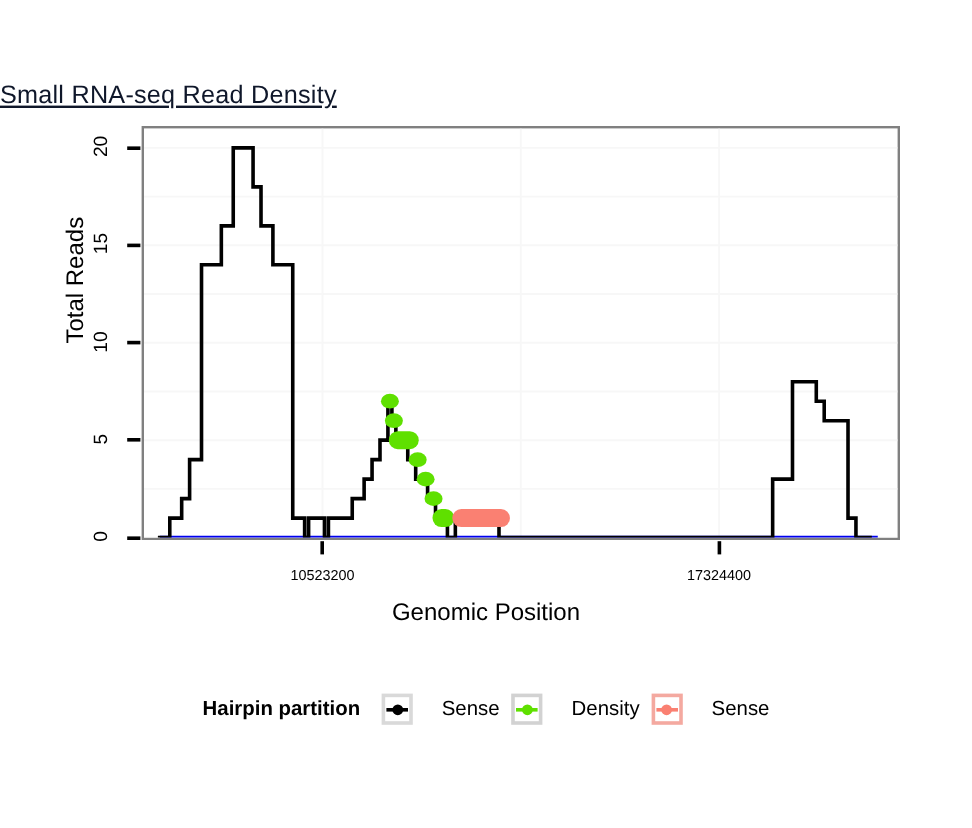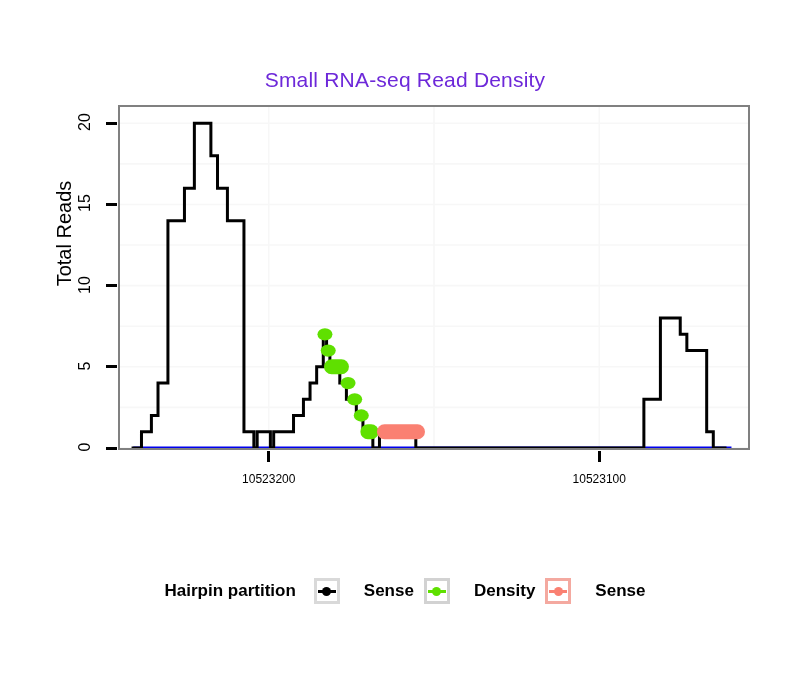--- a/index.html
+++ b/index.html
@@ -23,24 +23,25 @@
     width: 810px;
     height: 690px;
   }
 
   
   #chart-title {
     position: absolute;
     left: 0;
     top: 68px;
     width: 810px;
-    text-align: center;
+    text-align: left;
     font-size: 21px;
     letter-spacing: 0.2px;
-    color: #6d28d9;
+    color: #0f172a;
+    text-decoration: underline;
   }
 
   
   #plot-panel {
     position: absolute;
     left: 118px;
     top: 105px;
     width: 632px;
     height: 345px;
     background: #ffffff;
@@ -117,21 +118,20 @@
   #legend-title {
     font-size: 17px;
     font-weight: bold;
     margin-right: 8px;
     white-space: nowrap;
   }
   .legend-entry {
     display: flex;
     align-items: center;
     gap: 24px;
-    font-weight: bold;
   }
   .legend-key {
     width: 26px;
     height: 26px;
     border: 3px solid #d9d9d9;
     background: #ffffff;
     box-sizing: border-box;
     display: flex;
     align-items: center;
     justify-content: center;
@@ -202,23 +202,24 @@
         <ellipse cx="241.28421052631577" cy="308.5238095238095" rx="7.5" ry="6.1499999999999995" fill="#5fe000"></ellipse>
         <line x1="247.89473684210526" y1="324.76190476190476" x2="251.20000000000002" y2="324.76190476190476" stroke="#5fe000" stroke-width="15" stroke-linecap="round"></line>
         <line x1="264.42105263157896" y1="324.76190476190476" x2="297.4736842105263" y2="324.76190476190476" stroke="#fa8072" stroke-width="15" stroke-linecap="round"></line>
       </svg>
   </div>
 
   <div id="x-ticks">
       <div class="x-tick-mark" style="left: 267.237px;"></div>
       <div class="x-tick-label" style="left: 203.737px;">10523200</div>
       <div class="x-tick-mark" style="left: 597.763px;"></div>
-      <div class="x-tick-label" style="left: 534.263px;">10523100</div>
+      <div class="x-tick-label" style="left: 534.263px;">17324400</div>
     </div>
 
+  <div id="x-axis-title">Genomic Position</div>
 
   <div id="legend">
     <div id="legend-title">Hairpin partition</div>
     <div id="legend-entries" style="display:flex;align-items:center;gap:10px;">
         <div class="legend-entry">
           <div class="legend-key" style="border-color: rgb(217, 217, 217);">
             <div class="key-line" style="background: rgb(0, 0, 0);"></div>
             <div class="key-dot" style="background: rgb(0, 0, 0);"></div>
           </div>
           <div class="legend-label">Sense</div>

